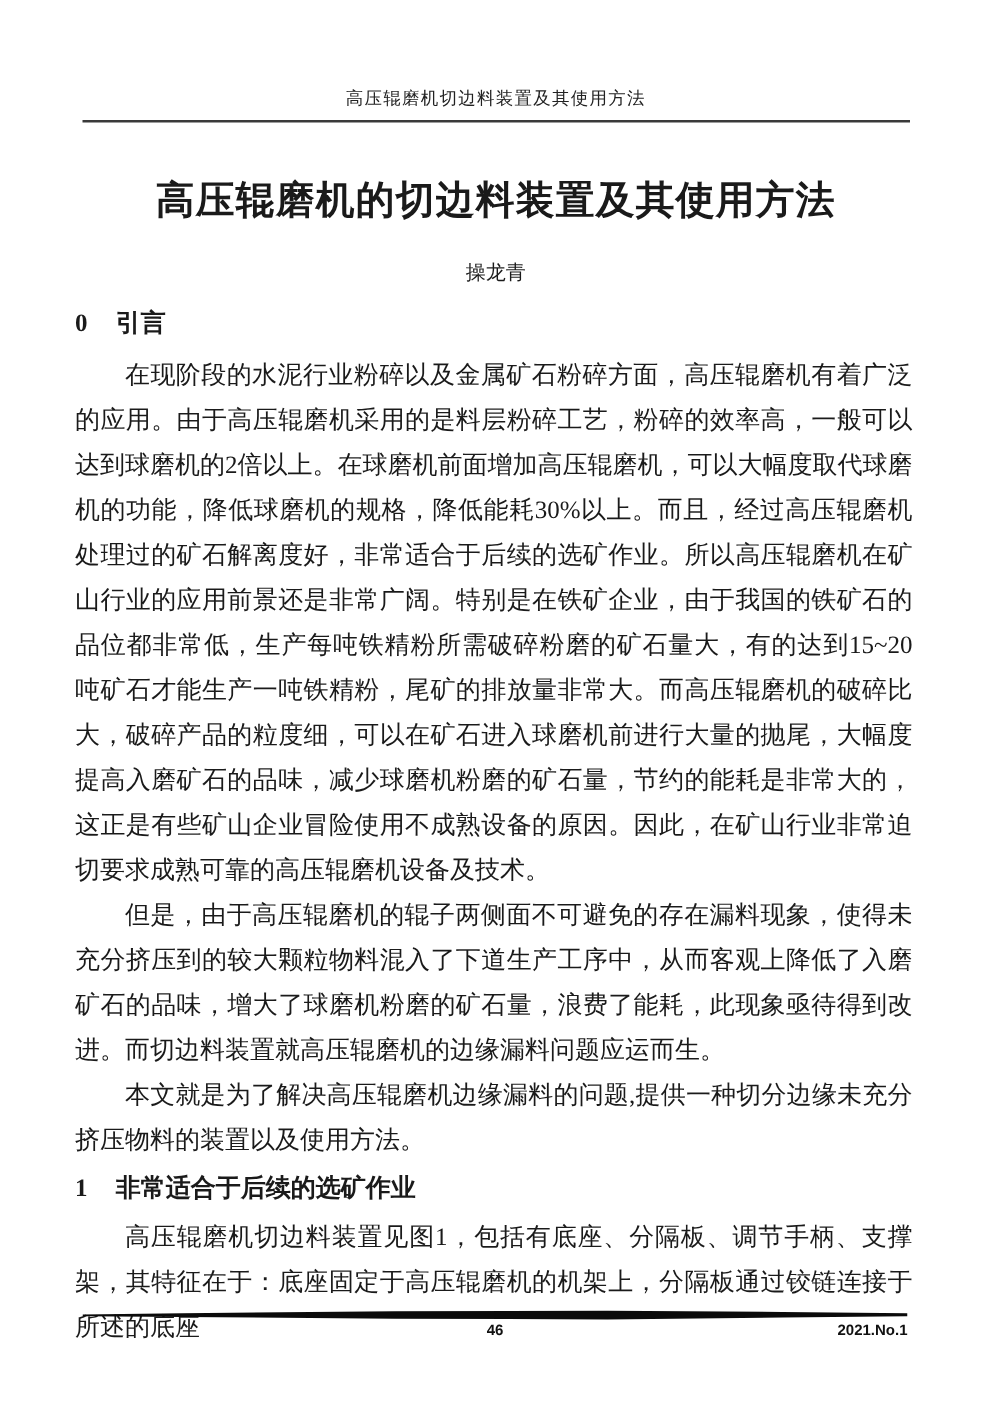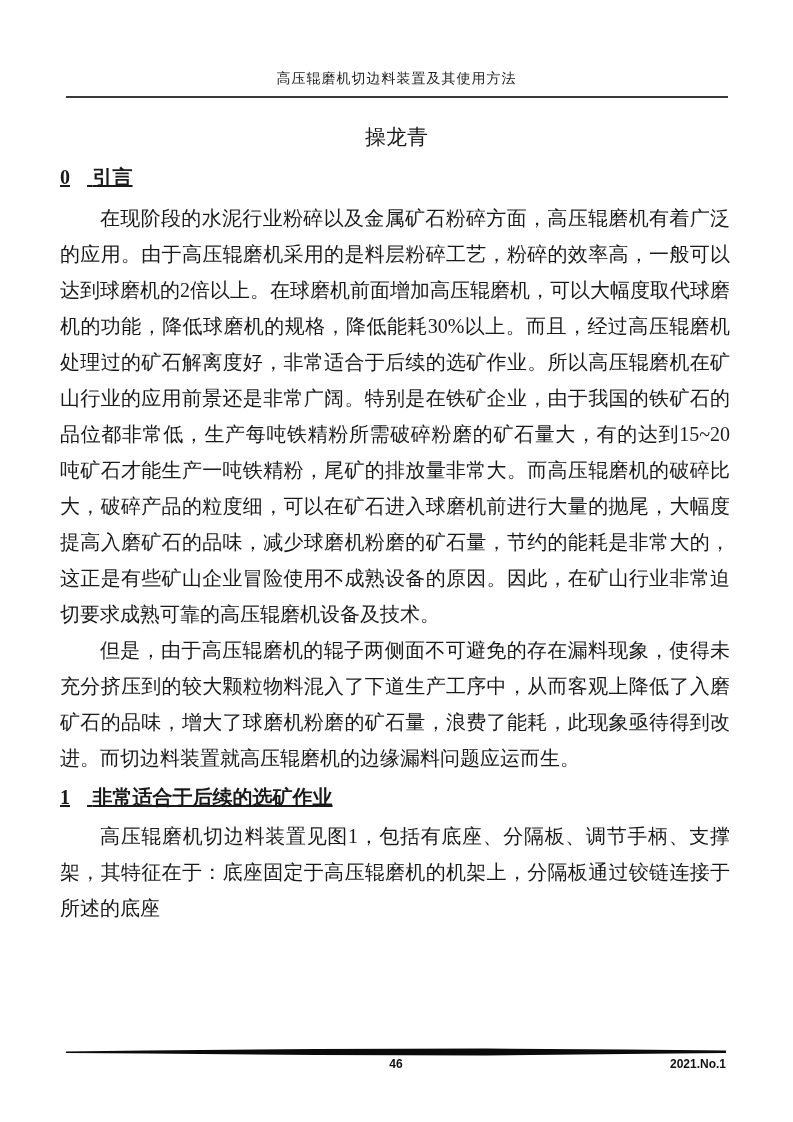--- a/index.html
+++ b/index.html
@@ -30,36 +30,35 @@
     text-align: center;
     font-size: 31px;
     font-weight: bold;
     font-family: "Liberation Sans", "DejaVu Sans", sans-serif;
     letter-spacing: 1px;
     line-height: 40px;
   }
   .author-line {
     margin-top: 28px;
     text-align: center;
-    font-size: 21px;
+    font-size: 16px;
     line-height: 22px;
   }
   .affiliation-line {
     margin-top: 4px;
     text-align: center;
     font-size: 18px;
     line-height: 24px;
   }
   .section-heading {
     margin: 16px 63px 0 60px;
     font-size: 20px;
     line-height: 26px;
     font-weight: bold;
     font-family: "Liberation Sans", "DejaVu Sans", sans-serif;
-    text-decoration: underline;
   }
   .section-heading.second { margin-top: 8px; }
   .section-number {
     font-family: "Liberation Serif", "DejaVu Serif", serif;
     margin-right: 17px;
   }
   .body-text {
     margin: 10px 63px 0 60px;
     font-size: 20px;
     line-height: 36px;
@@ -100,32 +99,34 @@
 </style>
 </head>
 <body>
 
 <div class="page">
 
   <div class="running-head">高压辊磨机切边料装置及其使用方法</div>
 
   <hr class="header-rule">
 
+  <h1 class="doc-title">高压辊磨机的切边料装置及其使用方法</h1>
 
   <div class="author-line">操龙青</div>
 
 
   <h2 class="section-heading">
     <span class="section-number">0</span>
     <span>引言</span>
   </h2>
 
   <div class="body-text">
     <p>在现阶段的水泥行业粉碎以及金属矿石粉碎方面，高压辊磨机有着广泛的应用。由于高压辊磨机采用的是料层粉碎工艺，粉碎的效率高，一般可以达到球磨机的2倍以上。在球磨机前面增加高压辊磨机，可以大幅度取代球磨机的功能，降低球磨机的规格，降低能耗30%以上。而且，经过高压辊磨机处理过的矿石解离度好，非常适合于后续的选矿作业。所以高压辊磨机在矿山行业的应用前景还是非常广阔。特别是在铁矿企业，由于我国的铁矿石的品位都非常低，生产每吨铁精粉所需破碎粉磨的矿石量大，有的达到15~20吨矿石才能生产一吨铁精粉，尾矿的排放量非常大。而高压辊磨机的破碎比大，破碎产品的粒度细，可以在矿石进入球磨机前进行大量的抛尾，大幅度提高入磨矿石的品味，减少球磨机粉磨的矿石量，节约的能耗是非常大的，这正是有些矿山企业冒险使用不成熟设备的原因。因此，在矿山行业非常迫切要求成熟可靠的高压辊磨机设备及技术。</p>
     <p>但是，由于高压辊磨机的辊子两侧面不可避免的存在漏料现象，使得未充分挤压到的较大颗粒物料混入了下道生产工序中，从而客观上降低了入磨矿石的品味，增大了球磨机粉磨的矿石量，浪费了能耗，此现象亟待得到改进。而切边料装置就高压辊磨机的边缘漏料问题应运而生。</p>
+    <p>本文就是为了解决高压辊磨机边缘漏料的问题,提供一种切分边缘未充分挤压物料的装置以及使用方法。</p>
   </div>
 
   <h2 class="section-heading second">
     <span class="section-number">1</span>
     <span>非常适合于后续的选矿作业</span>
   </h2>
 
   <div class="body-text tight">
     <p>高压辊磨机切边料装置见图1，包括有底座、分隔板、调节手柄、支撑架，其特征在于：底座固定于高压辊磨机的机架上，分隔板通过铰链连接于所述的底座</p>
   </div>

